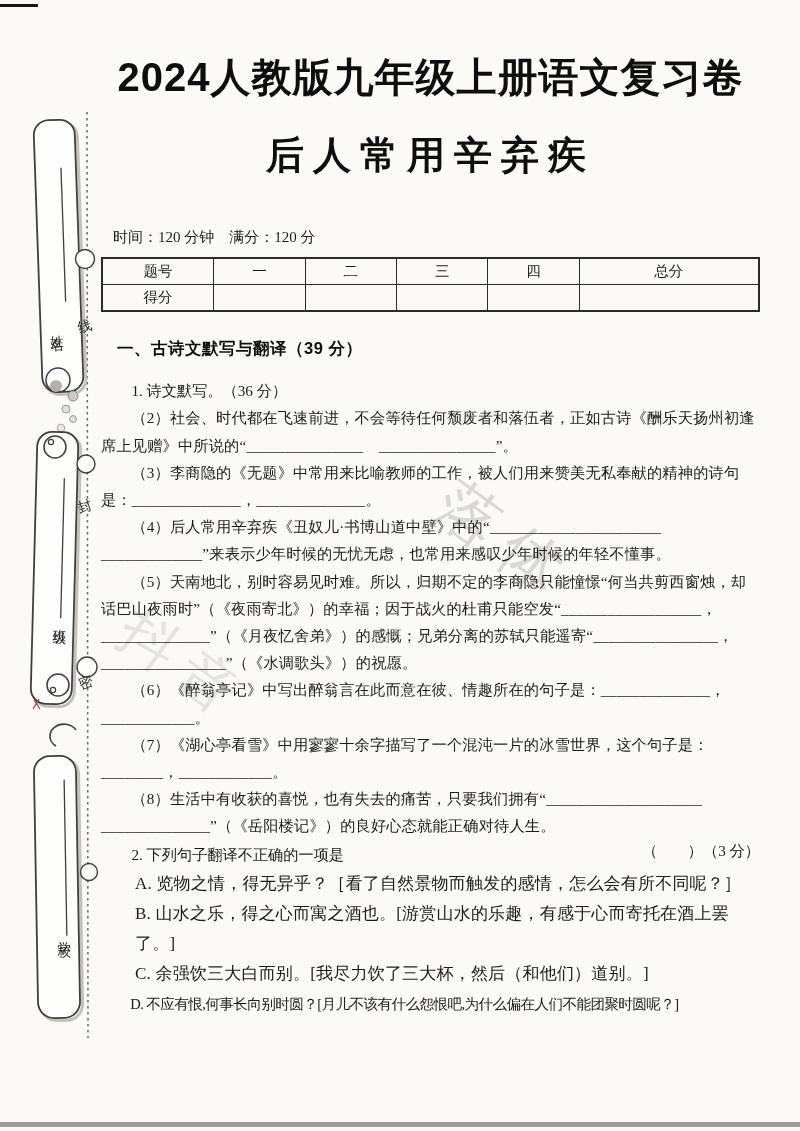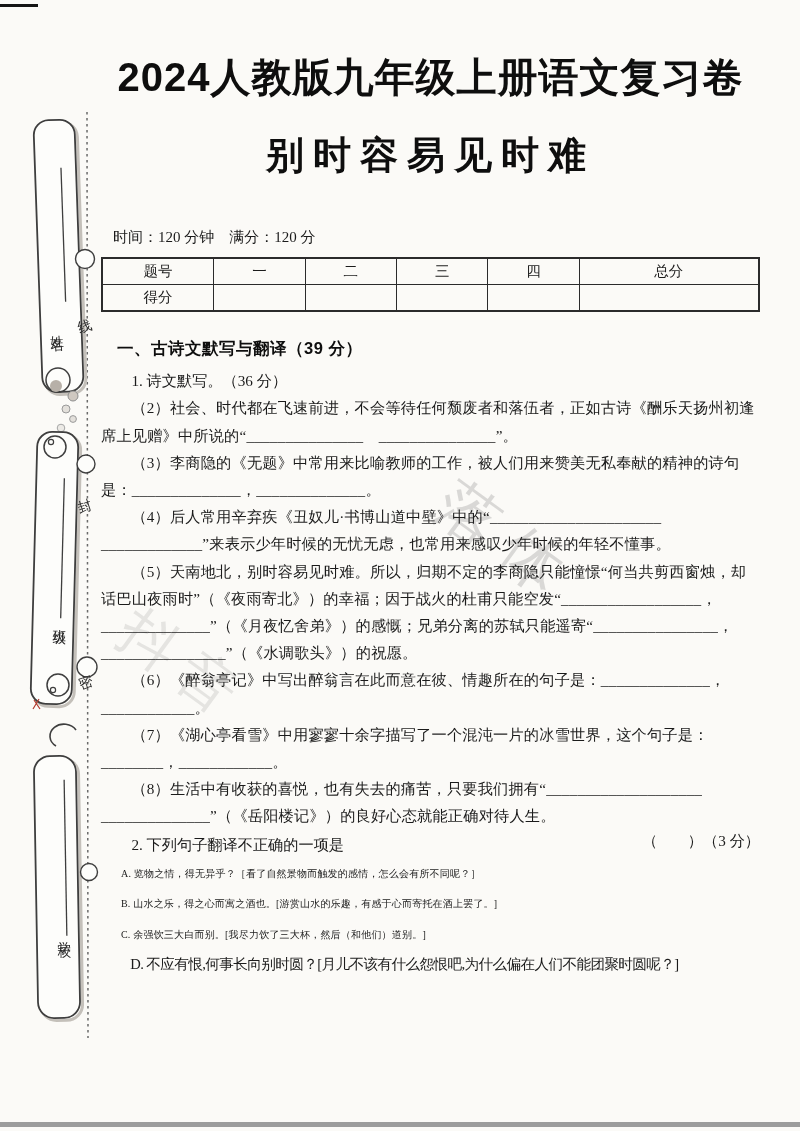--- a/index.html
+++ b/index.html
@@ -46,26 +46,26 @@
   table.score{
     margin-top:10px;width:100%;border-collapse:collapse;
     font-size:14.5px;border:2px solid #2b2b2b;
   }
   table.score td{border:1px solid #2b2b2b;height:25px;text-align:center;padding:0;}
   table.score td.c0{width:17%;}
   .sec-heading{
     margin:26px 16px 0;color:#0e0e0e;
     font:700 16.5px/1.3 "Liberation Sans","DejaVu Sans",sans-serif;letter-spacing:.5px;
   }
-  .stem{margin:8px 0 0;text-indent:2em;font-size:15.2px;line-height:27.2px;}
+  .stem{margin:18px 0 0;text-indent:2em;font-size:15.2px;line-height:27.2px;}
   .q1-items p{margin:0;text-indent:2em;font-size:15.2px;line-height:27.2px;letter-spacing:.2px;}
   .q2-row{display:flex;justify-content:space-between;align-items:flex-start;margin-top:1px;}
   .q2-row .stem{margin:0;flex:1;}
   .q2-points{font-size:15.2px;white-space:nowrap;}
-  .q2-options p{margin:1px 0 0;padding-left:2em;font-size:10px;line-height:29.5px;letter-spacing:.2px;}
+  .q2-options p{margin:1px 0 0;padding-left:2em;font-size:17px;line-height:29.5px;letter-spacing:.2px;}
   .q2-options p:last-child{font-size:14.6px;letter-spacing:-.6px;}
 </style>
 </head>
 <body>
 
 <div id="paper">
 
   <div class="scan-mark"></div>
 
   <div class="wm wm1">落体</div>
@@ -116,21 +116,21 @@
     <div class="v-label lbl-class">班级</div>
     <div class="v-label lbl-school">学校</div>
     <div class="fold-char char-line">线</div>
     <div class="fold-char char-feng">封</div>
     <div class="fold-char char-mi">密</div>
   </div>
 
   <div id="content">
 
     <h1 class="title">2024人教版九年级上册语文复习卷</h1>
-    <h2 class="subtitle">别时容易见时难</h2>
+    <h2 class="subtitle">后人常用辛弃疾</h2>
 
     <p class="meta">时间：120 分钟　满分：120 分</p>
 
     <table class="score">
       <tbody>
         <tr>
           <td class="c0">题号</td>
           <td>一</td>
           <td>二</td>
           <td>三</td>

